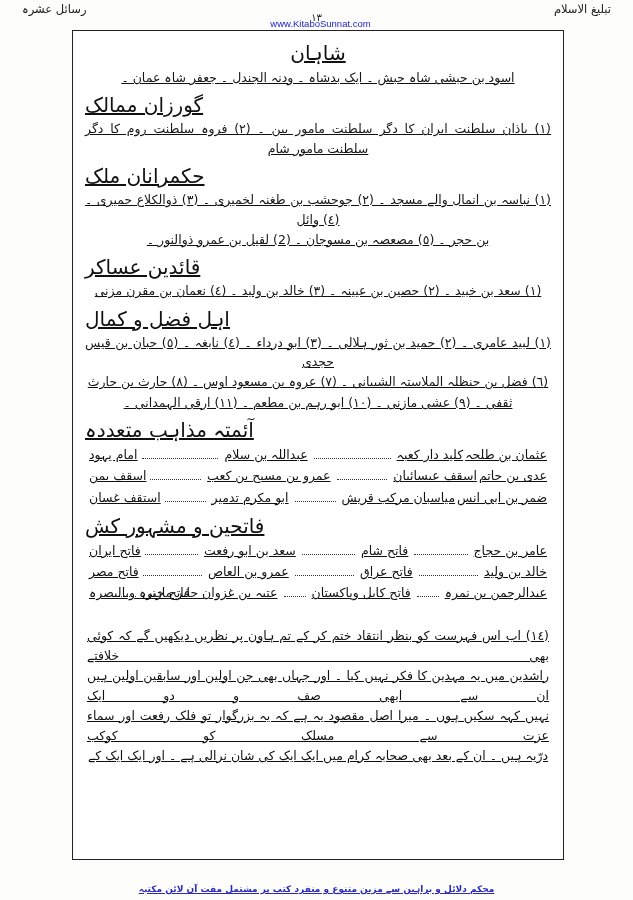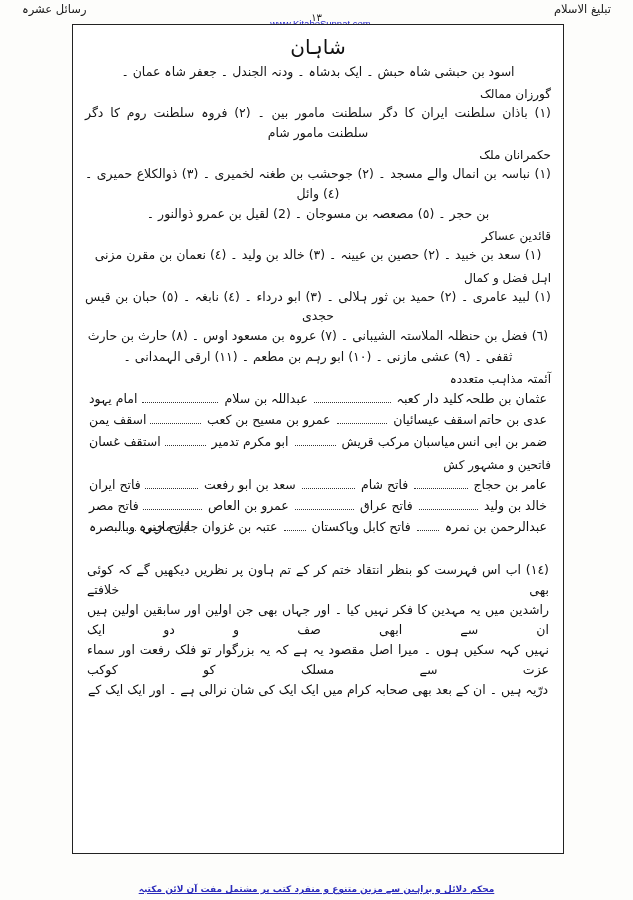--- a/index.html
+++ b/index.html
@@ -59,42 +59,43 @@
     text-align: center;
     font-size: 9.5px;
     color: #2222cc;
     font-family: "Liberation Sans", sans-serif;
     padding-left: 8px;
   }
 
   
   .frame {
     position: absolute;
-    top: 24px;
+    top: 30px;
     left: 72px;
     width: 492px;
     height: 830px;
     border: 1.4px solid #222;
     box-sizing: border-box;
     background: #fff;
     padding: 8px 12px 4px 12px;
     overflow: hidden;
+    text-decoration: underline;
   }
 
   .center-title {
     text-align: center;
     font-size: 20px;
     line-height: 1.25;
     margin: 2px 0 2px 0;
     font-family: "DejaVu Sans", sans-serif;
     color: #111;
   }
   .sub-title {
-    text-align: right;
-    font-size: 12px;
+    text-align: left;
+    font-size: 20px;
     margin: 6px 0 2px 0;
   }
   .body-line {
     font-size: 12.5px;
     line-height: 1.55;
     text-align: justify;
     text-align-last: center;
     margin: 1px 0;
     color: #161616;
   }

